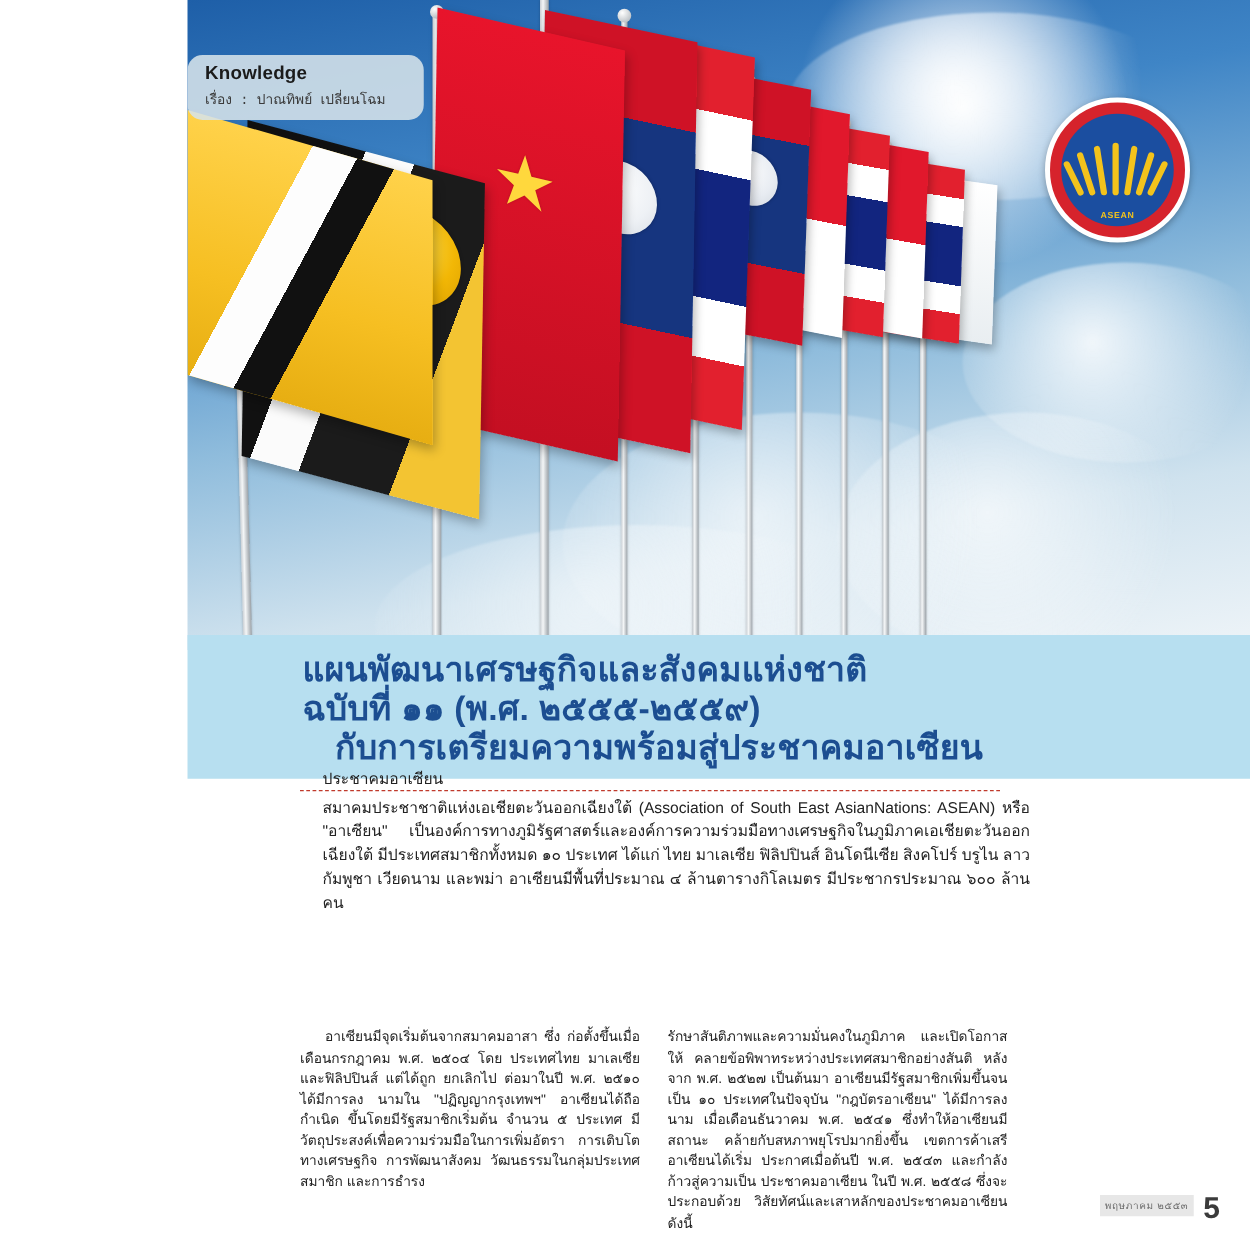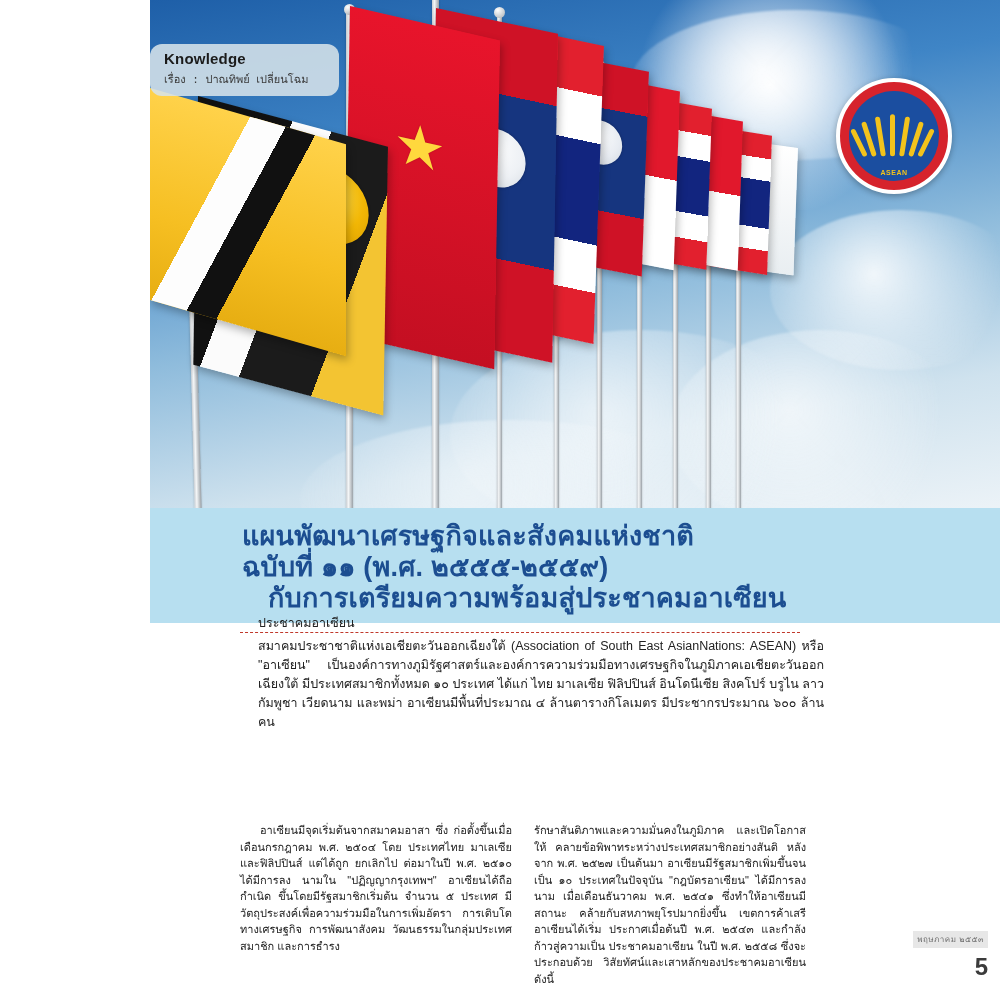--- a/index.html
+++ b/index.html
@@ -244,26 +244,25 @@
     line-height: 16.5px;
     color: #222;
     text-align: justify;
   }
   .col p { margin: 0; }
   .col p.indent { text-indent: 20px; }
 
   
   .footer {
     position: absolute;
-    right: 12px;
+    right: 24px;
     bottom: 22px;
     display: flex;
-    align-items: flex-end;
+    align-items: flex-start;
     gap: 8px;
-    flex-direction: column;
   }
   .footer .issue {
     font-size: 8px;
     color: #6b6b6b;
     background: #e7e7e7;
     padding: 2px 4px;
     letter-spacing: .5px;
   }
   .footer .pageno {
     font-size: 24px;

